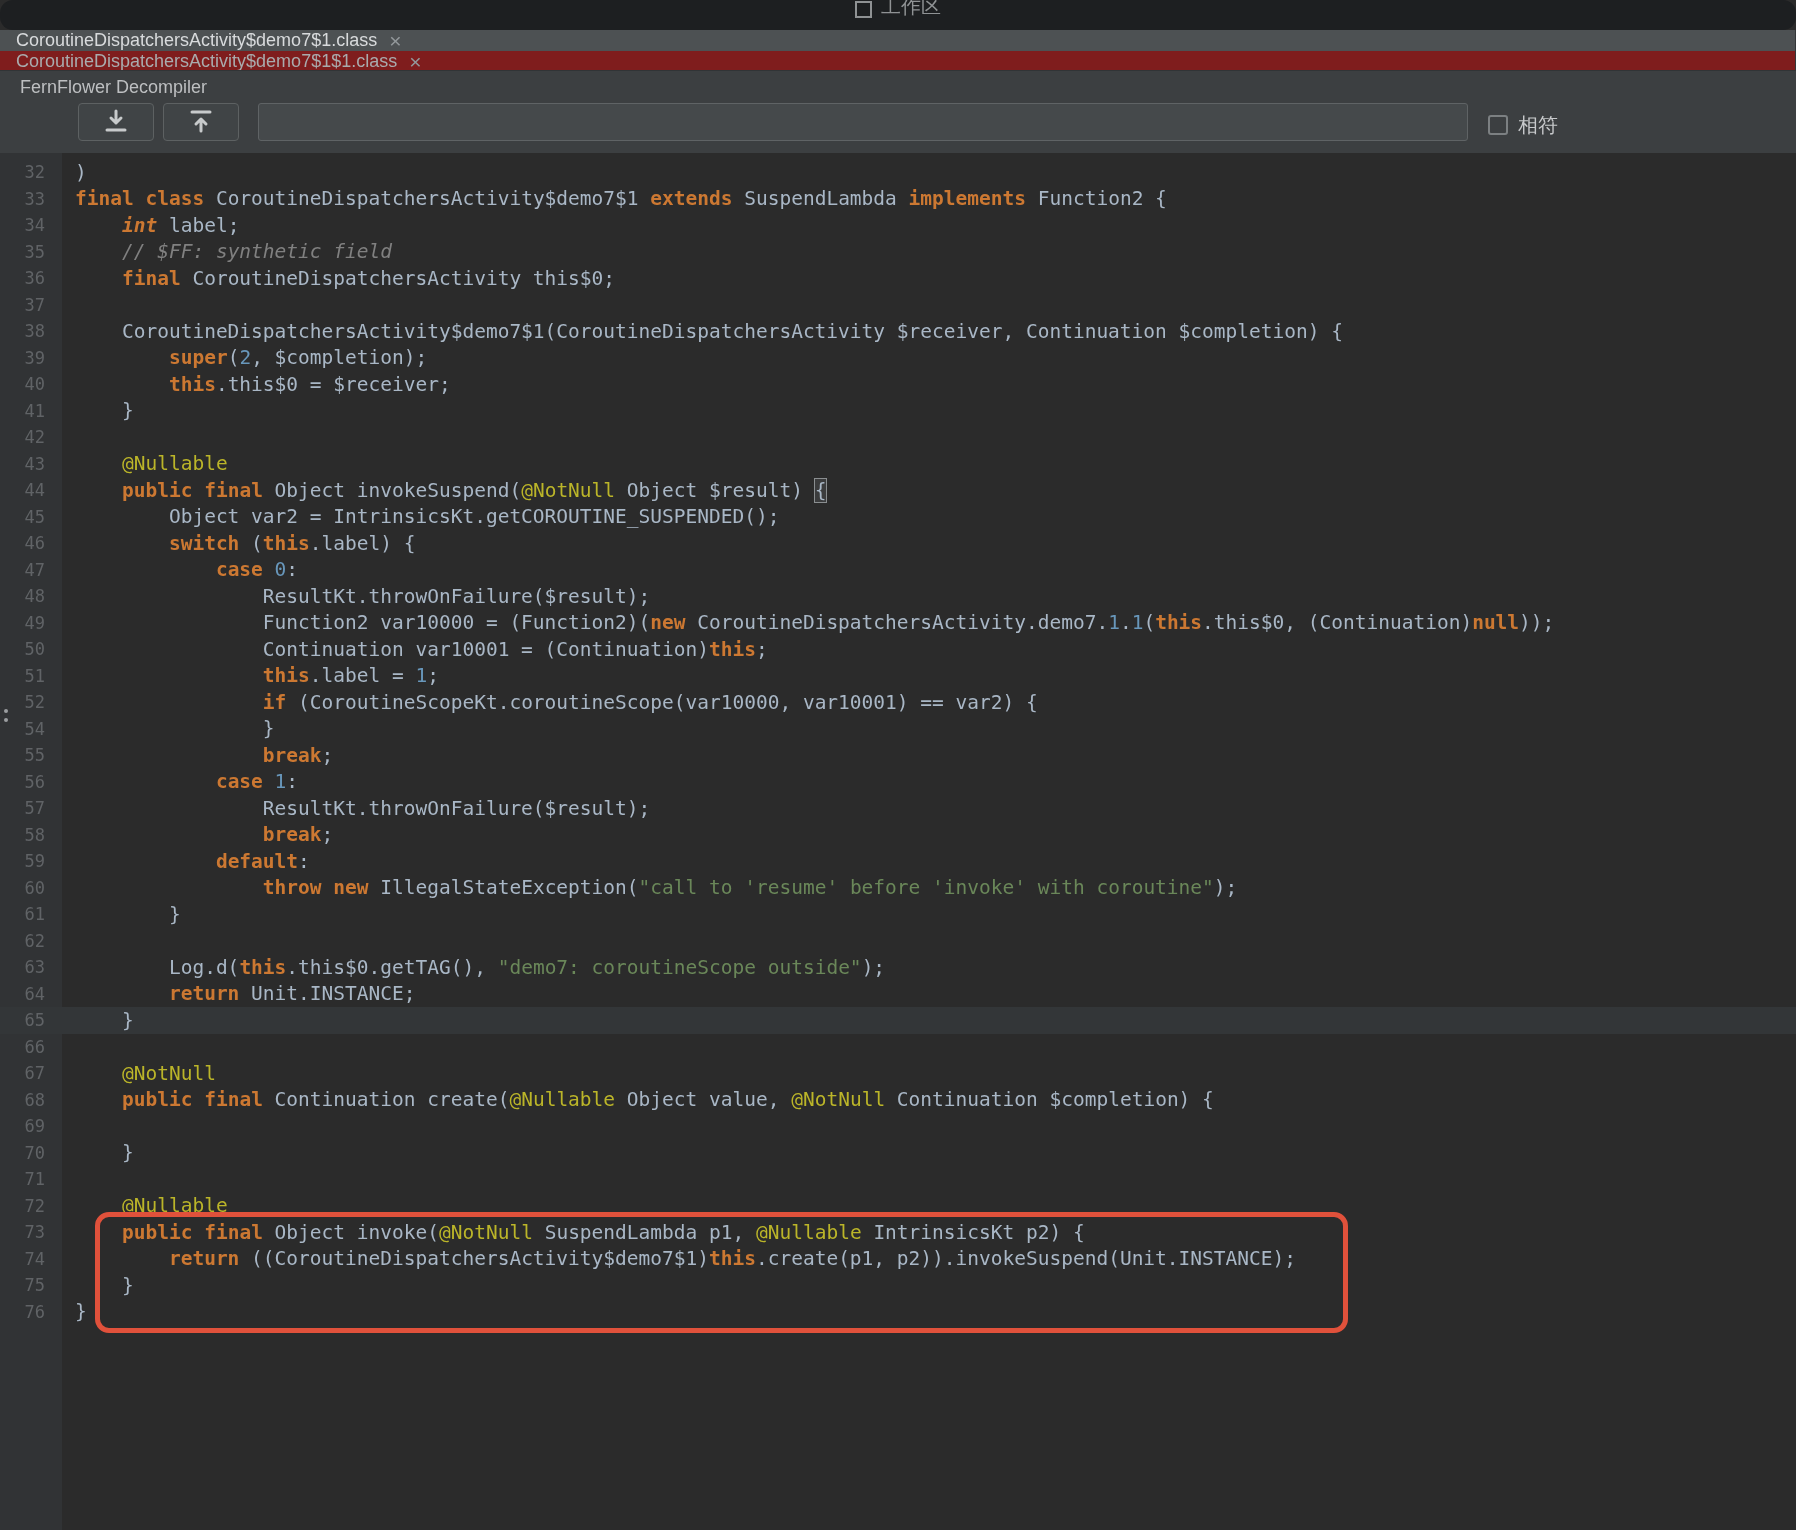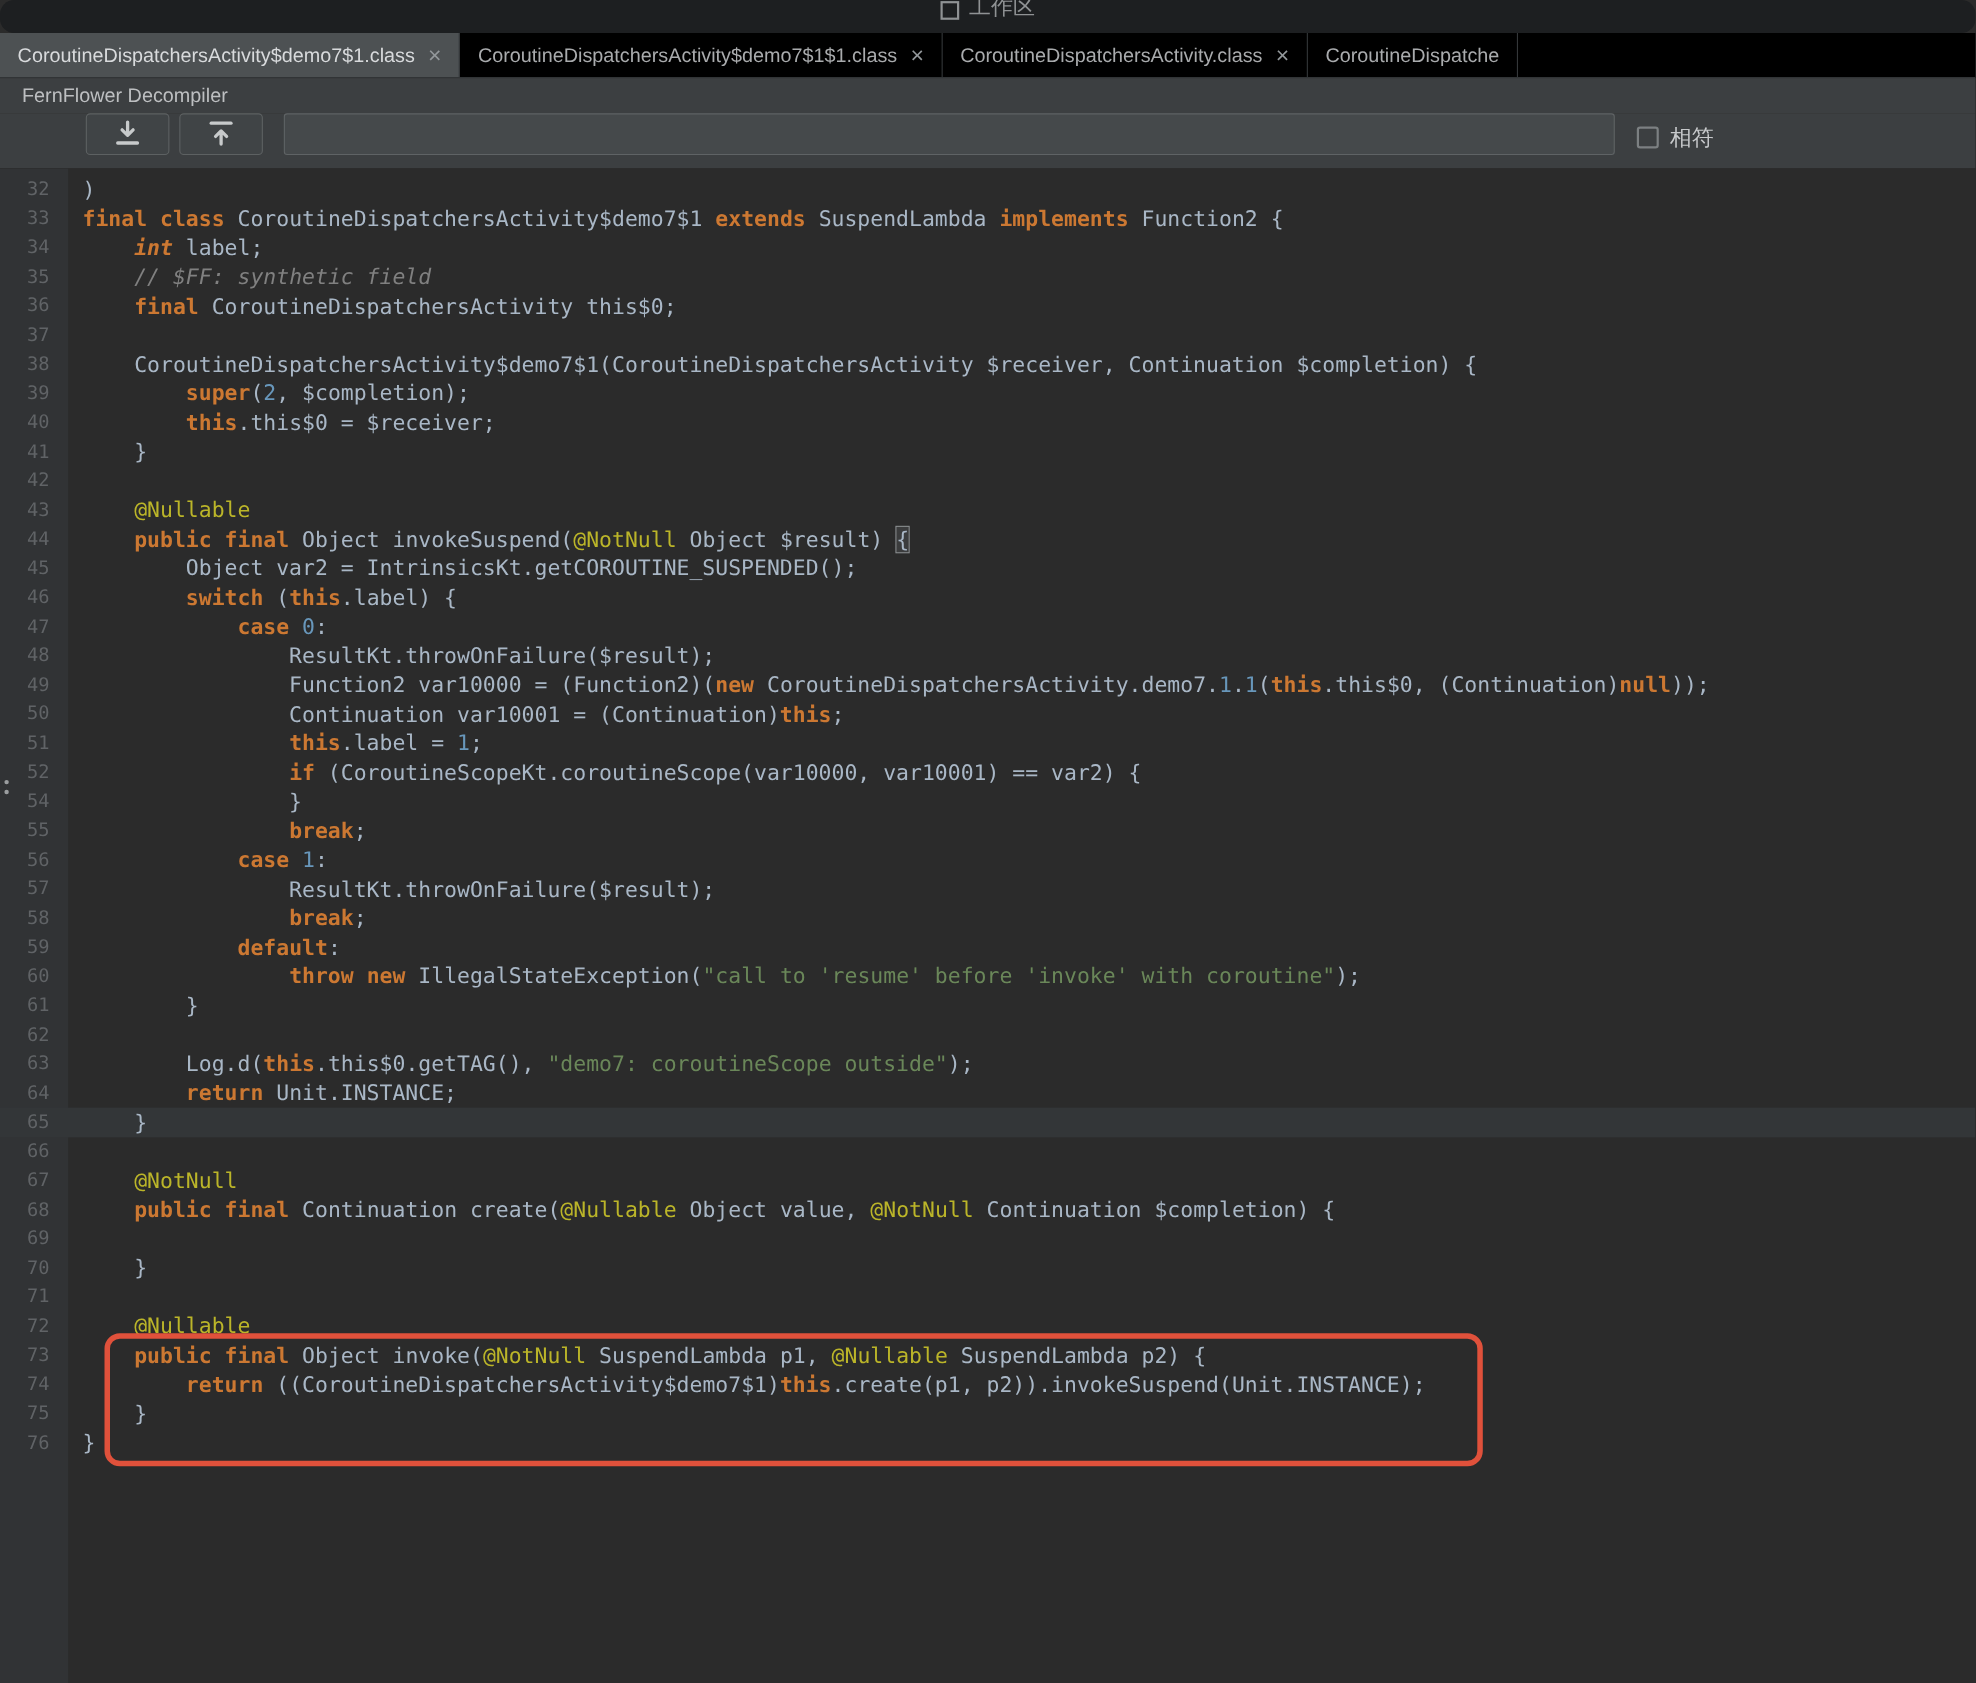--- a/index.html
+++ b/index.html
@@ -13,22 +13,23 @@
     height:30px;background:#1d1f21;overflow:hidden;
     display:flex;justify-content:center;align-items:flex-start;border-radius:13px;
   }
   .workspace-tag{
     display:flex;align-items:center;gap:9px;
     color:#8f9294;font-size:20px;margin-top:-7px;
   }
   .ws-icon{width:13px;height:13px;border:2px solid #8f9294;display:inline-block;margin-top:6px;}
   
   .tab-bar{
-    height:40px;background:#000000;display:flex;overflow:hidden;
+    height:40px;background:#7f1d1d;display:flex;overflow:hidden;
     border-bottom:1px solid #313436;
+    flex-direction:column;
   }
   .tab{
     display:flex;align-items:center;gap:12px;
     padding:0 16px;font-size:18px;color:#a9abad;
     border-right:1px solid #343739;white-space:nowrap;flex:0 0 auto;
   }
   .tab.active{background:#4d5153;color:#d8dadc;}
   .tab-close{font-size:21px;color:#93989b;line-height:1;}
   
   .banner{
@@ -302,21 +303,21 @@
         <div class="row">
           <span class="ln">71</span>
           <span class="cl"></span>
         </div>
         <div class="row">
           <span class="ln">72</span>
           <span class="cl"><span class="tk-p">    </span><span class="tk-a">@Nullable</span></span>
         </div>
         <div class="row">
           <span class="ln">73</span>
-          <span class="cl"><span class="tk-p">    </span><span class="tk-k">public</span><span class="tk-p"> </span><span class="tk-k">final</span><span class="tk-p"> Object invoke(</span><span class="tk-a">@NotNull</span><span class="tk-p"> SuspendLambda p1, </span><span class="tk-a">@Nullable</span><span class="tk-p"> SuspendLambda p2) {</span></span>
+          <span class="cl"><span class="tk-p">    </span><span class="tk-k">public</span><span class="tk-p"> </span><span class="tk-k">final</span><span class="tk-p"> Object invoke(</span><span class="tk-a">@NotNull</span><span class="tk-p"> SuspendLambda p1, </span><span class="tk-a">@Nullable</span><span class="tk-p"> IntrinsicsKt p2) {</span></span>
         </div>
         <div class="row">
           <span class="ln">74</span>
           <span class="cl"><span class="tk-p">        </span><span class="tk-k">return</span><span class="tk-p"> ((CoroutineDispatchersActivity$demo7$1)</span><span class="tk-k">this</span><span class="tk-p">.create(p1, p2)).invokeSuspend(Unit.INSTANCE);</span></span>
         </div>
         <div class="row">
           <span class="ln">75</span>
           <span class="cl"><span class="tk-p">    }</span></span>
         </div>
         <div class="row">

